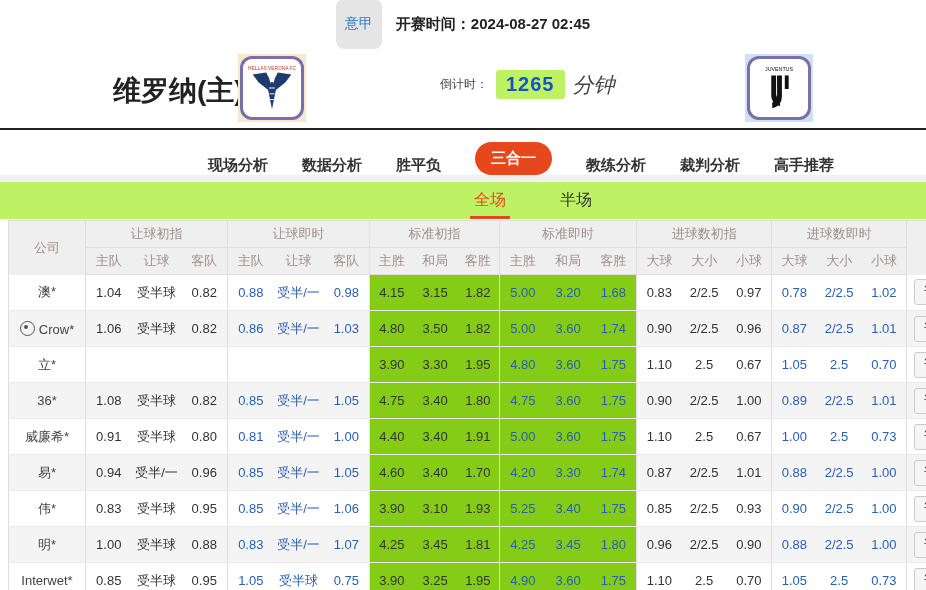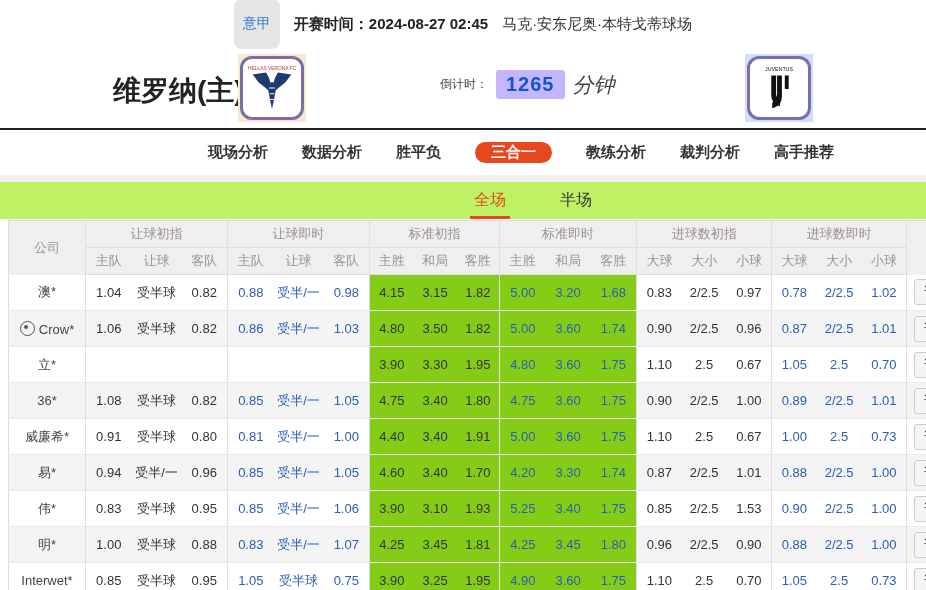--- a/index.html
+++ b/index.html
@@ -14,28 +14,28 @@
   
   .match-header{position:absolute;left:0;top:48px;width:926px;height:80px;}
   .home-name{position:absolute;left:113px;top:24px;font-size:28px;font-weight:bold;color:#222;}
   .away-name{position:absolute;left:815px;top:26px;font-size:21px;font-weight:bold;color:#222;}
   .logo-tile{position:absolute;top:6px;width:68px;height:68px;display:flex;align-items:center;justify-content:center;}
   .logo-tile.home{left:238px;background:#f8e8cf;}
   .logo-tile.away{left:745px;background:#cfe2f3;}
   .crest{width:58px;height:58px;background:#fff;border:3px solid #7a6fa8;border-radius:12px;display:block;}
   .countdown{position:absolute;left:440px;top:22px;display:flex;align-items:center;gap:8px;}
   .countdown-label{font-size:12px;color:#444;}
-  .countdown-chip{background:#c4b5fd;color:#1553c9;font-size:20px;font-weight:bold;padding:3px 10px;border-radius:3px;letter-spacing:1px;}
+  .countdown-chip{background:#bef264;color:#1553c9;font-size:20px;font-weight:bold;padding:3px 10px;border-radius:3px;letter-spacing:1px;}
   .countdown-unit{font-size:21px;color:#444;font-style:italic;}
 
   
   .nav{position:absolute;left:0;top:128px;width:926px;height:47px;border-top:2px solid #202020;background:#fff;
-       display:flex;align-items:center;gap:34px;padding-left:208px;box-sizing:border-box;}
+       display:flex;align-items:flex-end;gap:34px;padding-left:208px;box-sizing:border-box;}
   .nav-item{font-size:15px;font-weight:bold;color:#333;cursor:pointer;white-space:nowrap;}
-  .nav-item.active{background:#e7471d;color:#fff;padding:1px 16px;border-radius:18px;}
+  .nav-item.active{background:#e7471d;color:#fff;padding:7px 16px;border-radius:18px;}
   .gray-band{position:absolute;left:0;top:175px;width:926px;height:7px;background:#f0f0f0;}
 
   
   .subtabs{position:absolute;left:0;top:182px;width:926px;height:37px;background:#bef264;display:flex;justify-content:center;gap:46px;padding-left:140px;box-sizing:border-box;}
   .subtab{font-size:16px;color:#333;padding-top:8px;height:26px;cursor:pointer;border-bottom:3px solid transparent;padding-left:4px;padding-right:4px;}
   .subtab.active{color:#e7471d;border-bottom-color:#e7471d;}
 
   
   .table-wrap{position:absolute;left:8px;top:220px;width:918px;overflow:hidden;}
   table{border-collapse:collapse;table-layout:fixed;width:946px;}
@@ -55,21 +55,20 @@
   .detail-btn{display:inline-block;background:#f5f5f5;border:1px solid #ccc;border-radius:3px;color:#333;font-size:13px;padding:3px 9px;cursor:pointer;font-family:inherit;}
 </style>
 </head>
 <body>
 
 <div id="stage">
 
   <div class="topbar">
     <span class="league-badge">意甲</span>
     <span class="kickoff"><span>开赛时间：</span><span>2024-08-27 02:45</span></span>
-    <span class="venue">马克·安东尼奥·本特戈蒂球场</span>
   </div>
 
   <div class="match-header">
     <div class="home-name">维罗纳(主)</div>
 
     <div class="logo-tile home">
       <svg class="crest" viewBox="0 0 60 60">
         <text x="30" y="11" text-anchor="middle" font-size="5" fill="#c23b2e" font-family="Liberation Sans,sans-serif" id="home-logo-text">HELLAS VERONA FC</text>
         <path d="M10 16 L24 14 L27 20 L30 30 L33 20 L36 14 L50 16 L44 24 L34 32 L30 52 L26 32 L16 24 Z" fill="#1e3a6e"></path>
         <rect x="28.5" y="24" width="3" height="20" fill="#1e3a6e"></rect>
@@ -310,21 +309,21 @@
             <td class="live">受半/一</td>
             <td class="live">1.06</td>
             <td class="gs cyan">3.90</td>
             <td class="cyan">3.10</td>
             <td class="cyan">1.93</td>
             <td class="gs cyan live">5.25</td>
             <td class="cyan live">3.40</td>
             <td class="cyan live">1.75</td>
             <td class="gs">0.85</td>
             <td class="">2/2.5</td>
-            <td class="">1.53</td>
+            <td class="">0.93</td>
             <td class="gs live">0.90</td>
             <td class="live">2/2.5</td>
             <td class="live">1.00</td>
             <td class="gs"><button class="detail-btn">详</button></td>
           </tr>
           <tr class="even">
             <td class="company">明*</td>
             <td class="gs">1.00</td>
             <td class="">受半球</td>
             <td class="">0.88</td>

